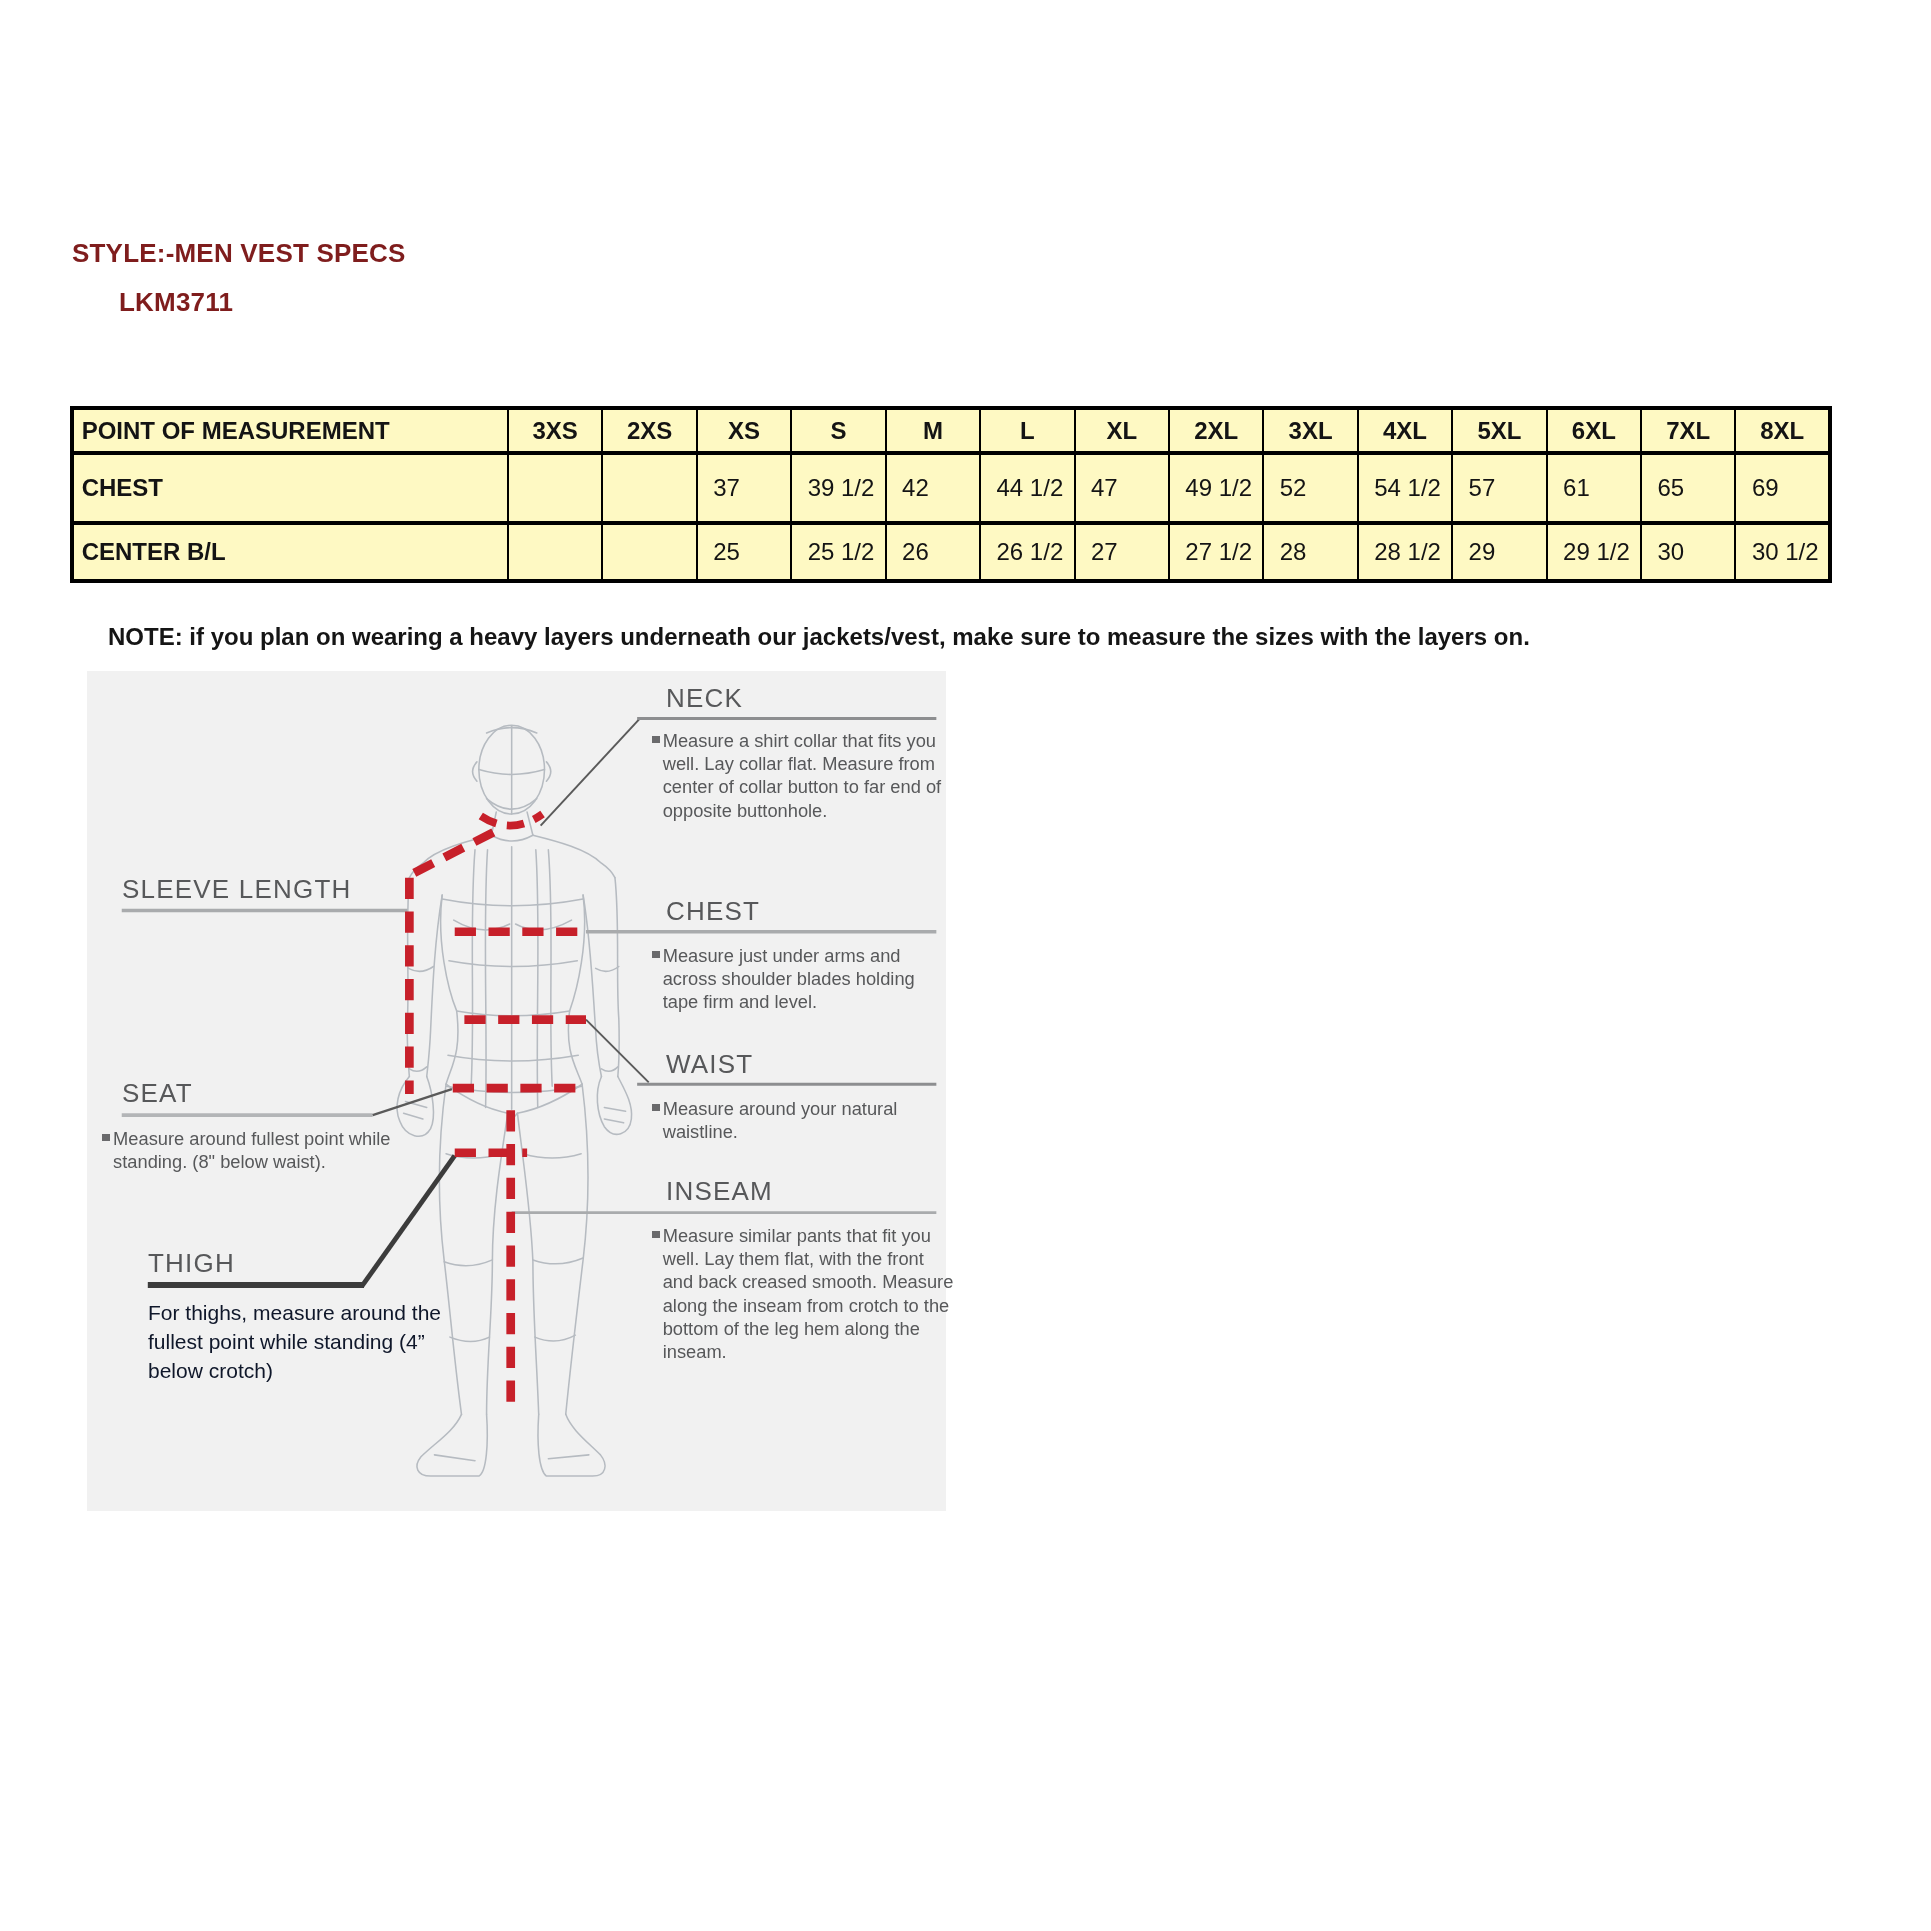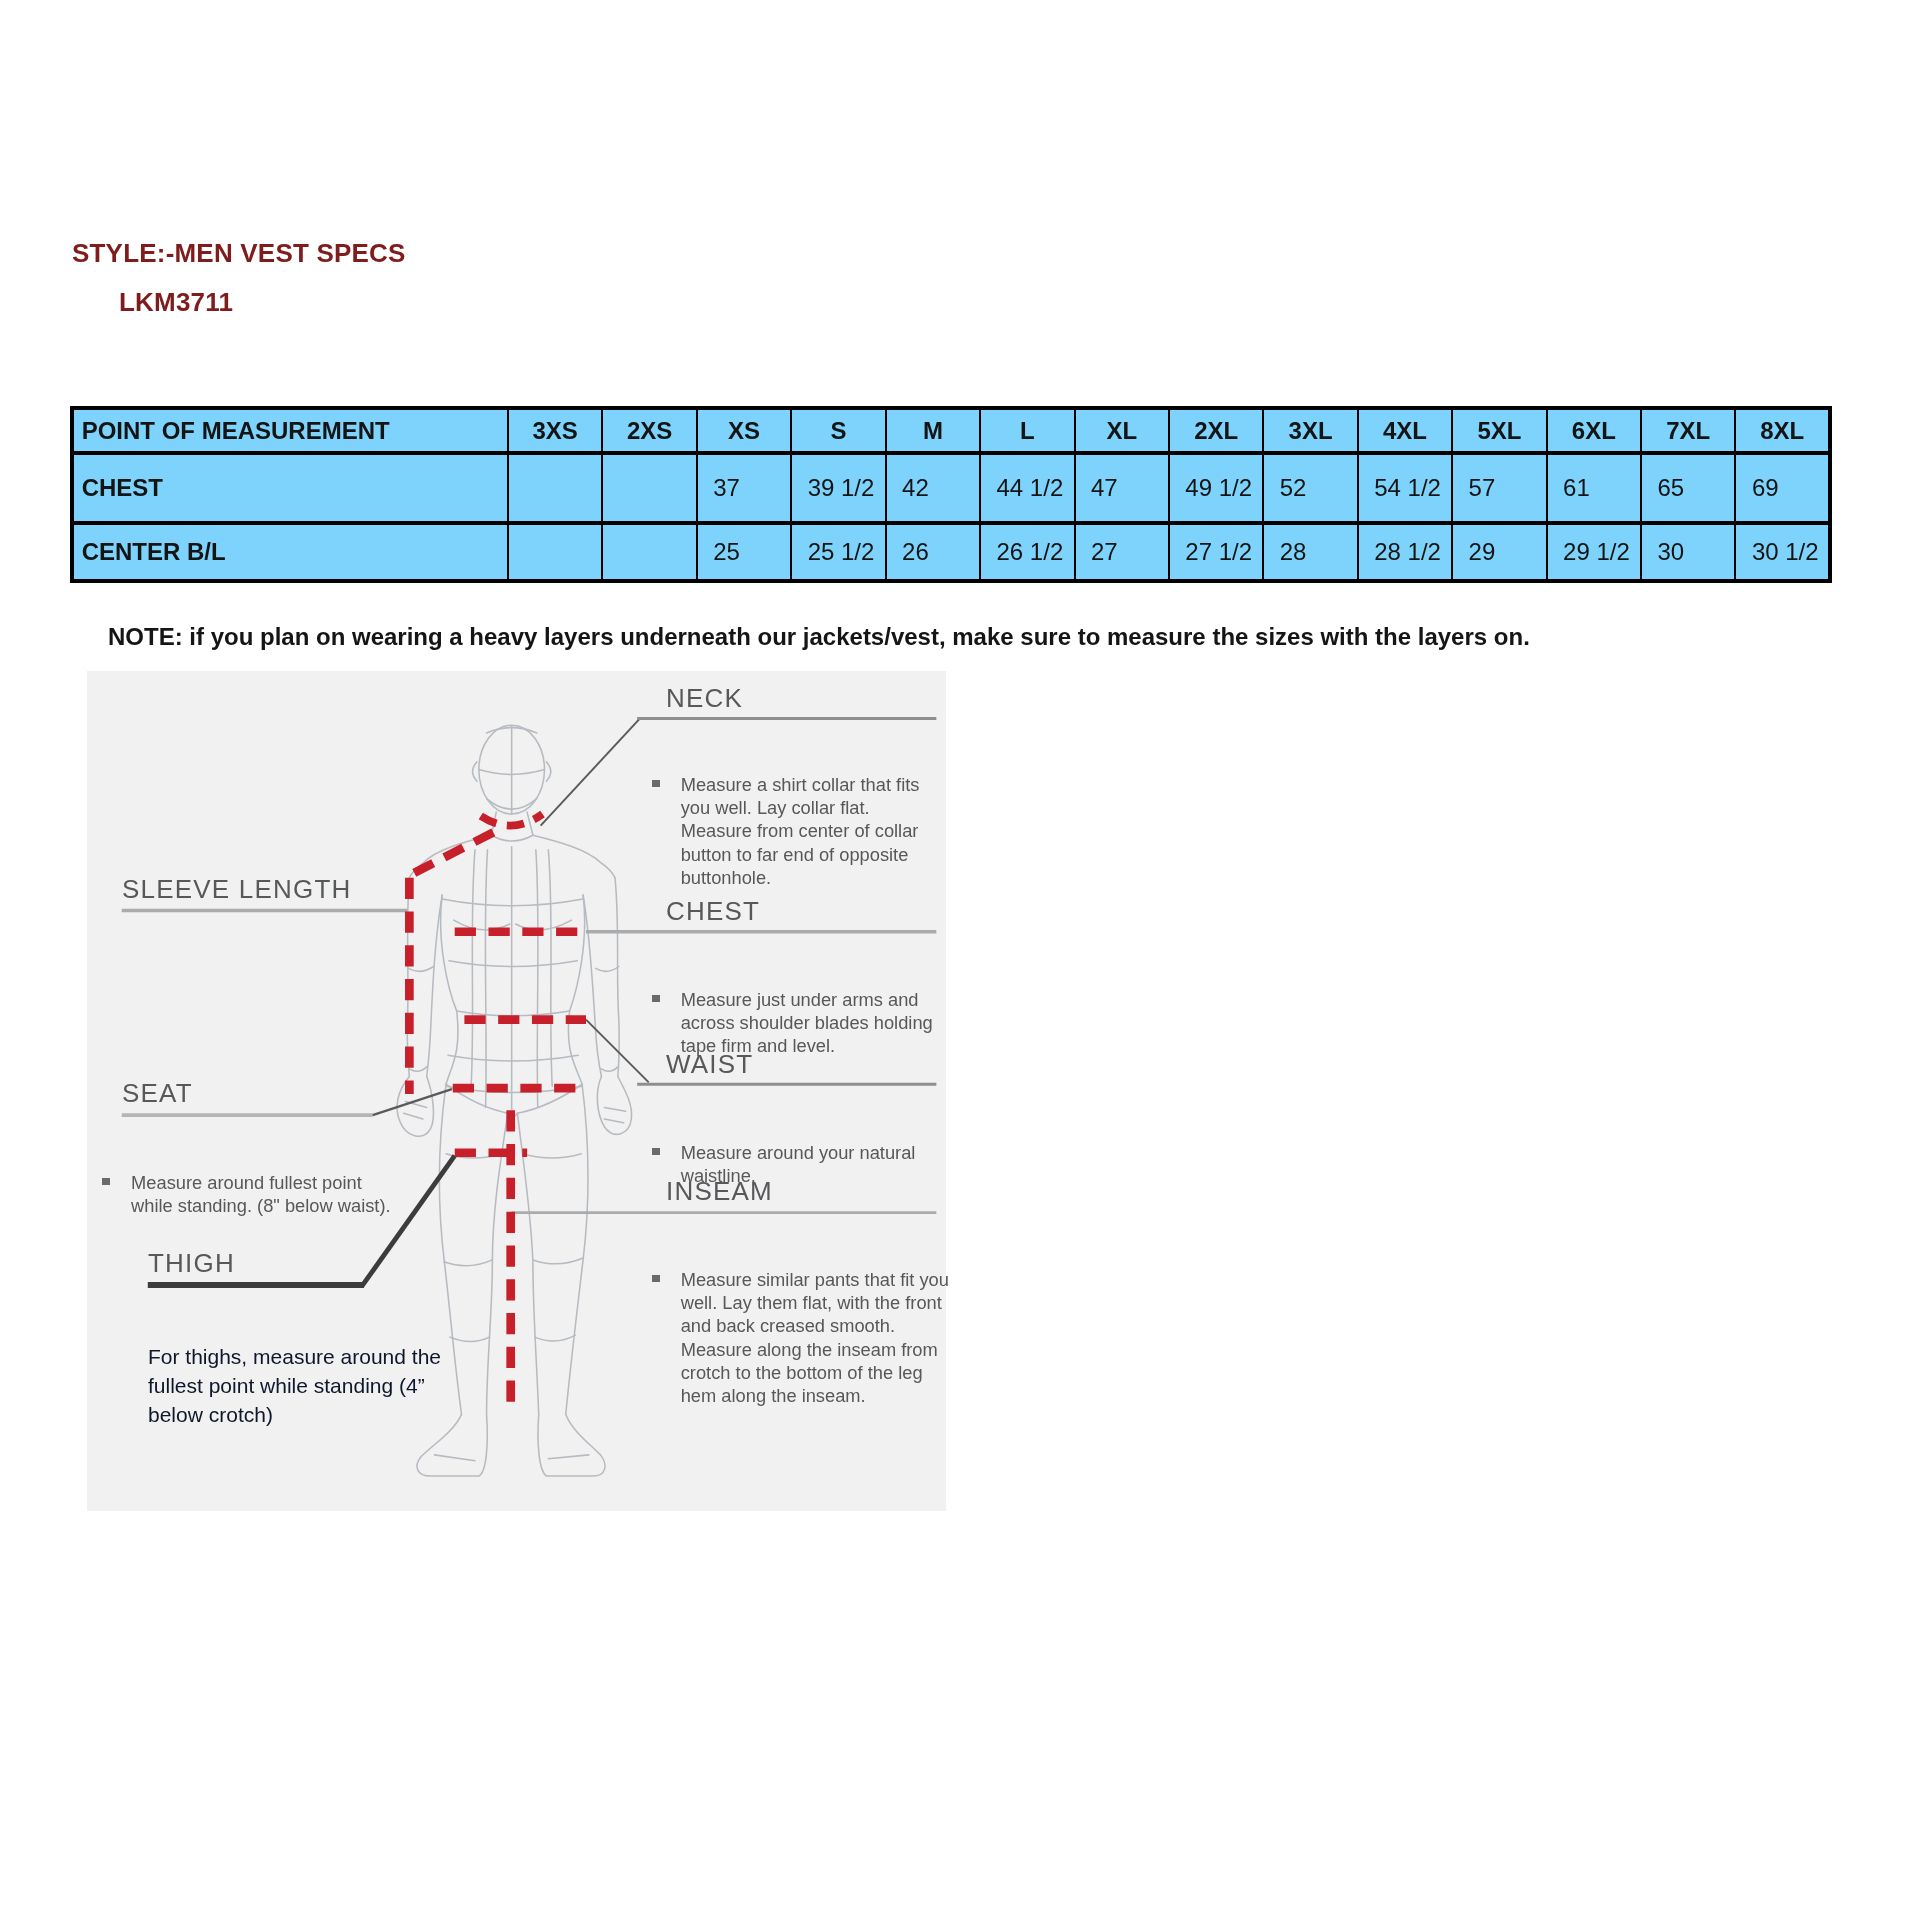--- a/index.html
+++ b/index.html
@@ -5,42 +5,42 @@
   html,body { margin:0; padding:0; background:#ffffff; }
   .page {
     position:relative; width:1931px; height:1931px; background:#ffffff;
     font-family:"Liberation Sans","DejaVu Sans",sans-serif; color:#141414; overflow:hidden;
   }
   .abs { position:absolute; }
 
   .doc-title { font-size:26px; font-weight:bold; color:#7f1d1d; letter-spacing:0.2px; }
 
   
-  table.size-table { border-collapse:collapse; table-layout:fixed; width:1762px; background:#7dd3fc; border:4.8px solid #000; }
+  table.size-table { border-collapse:collapse; table-layout:fixed; width:1762px; background:#fef9c3; border:4.8px solid #000; }
   .size-table th, .size-table td {
     border:2.9px solid #000; font-size:24px; vertical-align:middle;
     white-space:nowrap; overflow:hidden;
   }
   .size-table thead th { border-bottom:4.8px solid #000; font-weight:bold; text-align:center; padding:0 1.9px; }
   .size-table thead th.pom { text-align:left; padding-left:7.7px; }
   .size-table tbody th.pom { font-weight:bold; text-align:left; padding-left:7.7px; border-bottom:4.8px solid #000; }
   .size-table tbody td { font-weight:normal; text-align:left; padding-left:15.4px; border-bottom:4.8px solid #000; }
   .size-table thead tr { height:45px; }
   .size-table tbody tr.r0 { height:70px; }
   .size-table tbody tr.r1 { height:58px; }
 
   .note-line { font-size:24px; font-weight:bold; color:#151515; }
 
   
   .diagram { left:87px; top:671px; width:859px; height:840px; background:#f1f1f1; }
   .diagram svg { position:absolute; left:0; top:0; }
 
   .dg-h { position:absolute; font-size:26px; color:#57585a; letter-spacing:1.2px; font-weight:normal; }
-  .dg-p { position:absolute; display:flex; gap:21px; font-size:18.3px; line-height:1.27;
-          color:#57585a;margin-top:44px; }
+  .dg-p { position:absolute; display:flex; gap:3px; font-size:18.3px; line-height:1.27;
+          color:#57585a; }
   .bullet { width:7.7px; height:7.7px; background:#6a6a6c; margin-top:6.8px; flex:none; }
   .thigh-p { font-size:21px; line-height:1.38; color:#0f172a; }
 
   .wire  { stroke:var(--wire,#b6bbc1); fill:none; stroke-width:1.6; stroke-linecap:round; }
   .red   { stroke:var(--measure,#c7202a); fill:none; stroke-width:9; stroke-dasharray:22 13; }
   .conn  { stroke:var(--connector,#8d8e90); fill:none; }
 </style>
 </head>
 <body>
 

